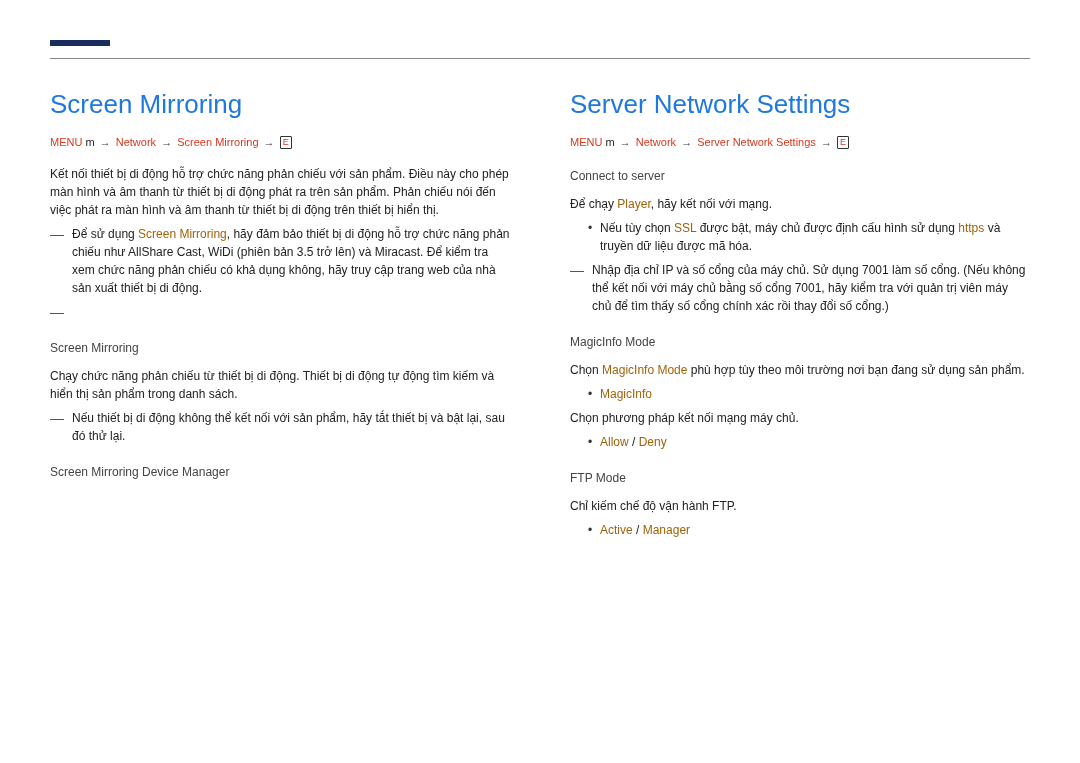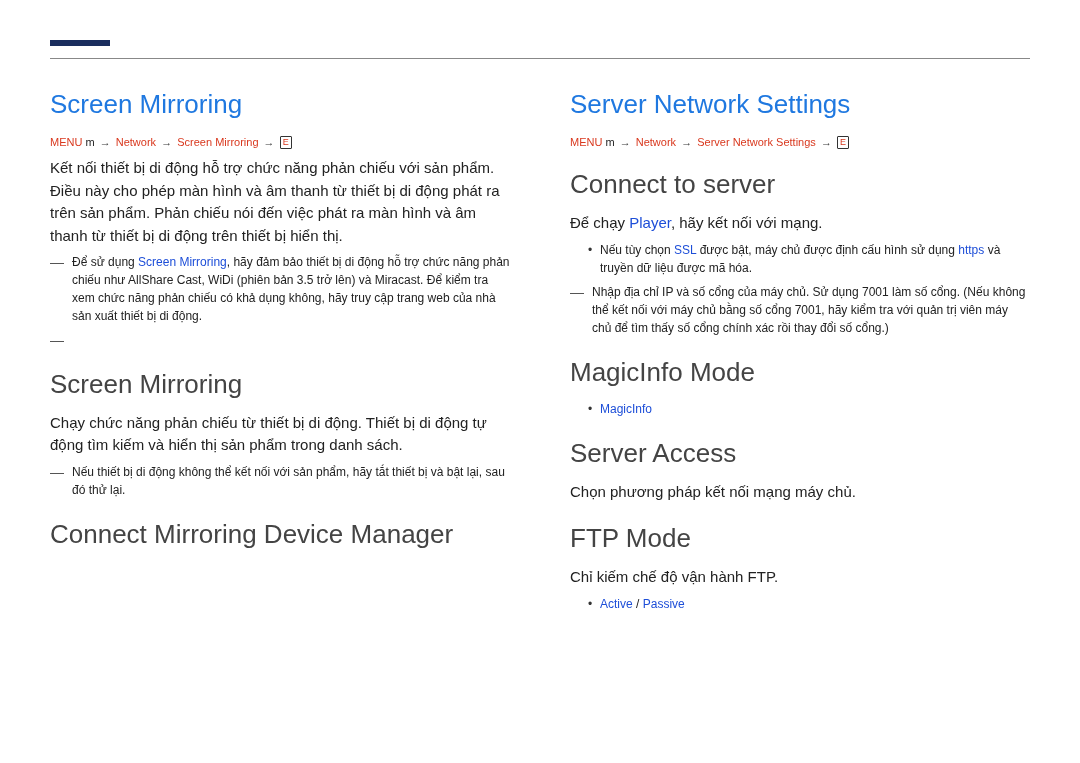--- a/index.html
+++ b/index.html
@@ -31,33 +31,33 @@
     flex: 1;
     min-width: 0;
   }
   .h1 {
     font-size: 26px;
     font-weight: 400;
     color: #1f78e0;
     margin: 0 0 16px 0;
   }
   .h2 {
-    font-size: 26px;
+    font-size: 12px;
     font-weight: 400;
     color: #444;
     margin: 20px 0 12px 0;
   }
   .breadcrumb {
     font-size: 11px;
-    margin-bottom: 8px;
+    margin-bottom: 16px;
   }
   .breadcrumb .kw { color: #d9381e; }
   .breadcrumb .arrow { color: #333; margin: 0 2px; }
   .para {
-    font-size: 15px;
+    font-size: 12px;
     line-height: 1.5;
     margin: 0 0;
     color: #222;
   }
   .note {
     display: flex;
     align-items: flex-start;
     gap: 8px;
     margin: 6px 0;
     font-size: 12px;
@@ -80,21 +80,21 @@
     padding-left: 12px;
     margin: 0 0;
     line-height: 1.5;
   }
   .bullets li::before {
     content: "•";
     position: absolute;
     left: 0;
     color: #333;
   }
-  .kw { color: #1d4ed8; }
+  .kw { color: #a16207; }
   .enter-icon {
     display: inline-block;
     border: 1px solid #333;
     padding: 0 2px;
     font-size: 9px;
     line-height: 11px;
     vertical-align: 1px;
     border-radius: 1px;
   }
 </style>
@@ -132,21 +132,21 @@
       <span class="dash">―</span>
     </div>
 
     <div class="h2">Screen Mirroring</div>
     <div class="para">Chạy chức năng phản chiếu từ thiết bị di động. Thiết bị di động tự động tìm kiếm và hiển thị sản phẩm trong danh sách.</div>
     <div class="note">
       <span class="dash">―</span>
       <span>Nếu thiết bị di động không thể kết nối với sản phẩm, hãy tắt thiết bị và bật lại, sau đó thử lại.</span>
     </div>
 
-    <div class="h2">Connect Mirroring Device Manager</div>
+    <div class="h2">Screen Mirroring Device Manager</div>
   </div>
 
   <div class="col">
     <div class="h1">Server Network Settings</div>
 
     <div class="breadcrumb">
       <span class="kw">MENU</span>
       <span>m</span>
       <span class="arrow">→</span>
       <span class="kw">Network</span>
@@ -164,29 +164,36 @@
       <li>
         <span>Nếu tùy chọn </span><span class="kw">SSL</span><span> được bật, máy chủ được định cấu hình sử dụng </span><span class="kw">https</span><span> và truyền dữ liệu được mã hóa.</span>
       </li>
     </ul>
     <div class="note">
       <span class="dash">―</span>
       <span>Nhập địa chỉ IP và số cổng của máy chủ. Sử dụng 7001 làm số cổng. (Nếu không thể kết nối với máy chủ bằng số cổng 7001, hãy kiểm tra với quản trị viên máy chủ để tìm thấy số cổng chính xác rồi thay đổi số cổng.)</span>
     </div>
 
     <div class="h2">MagicInfo Mode</div>
+    <div class="para">
+      <span>Chọn </span><span class="kw">MagicInfo Mode</span><span> phù hợp tùy theo môi trường nơi bạn đang sử dụng sản phẩm.</span>
+    </div>
     <ul class="bullets">
       <li><span class="kw">MagicInfo</span></li>
     </ul>
 
-    <div class="h2">Server Access</div>
     <div class="para">Chọn phương pháp kết nối mạng máy chủ.</div>
+    <ul class="bullets">
+      <li>
+        <span class="kw">Allow</span><span> / </span><span class="kw">Deny</span>
+      </li>
+    </ul>
 
     <div class="h2">FTP Mode</div>
     <div class="para">Chỉ kiếm chế độ vận hành FTP.</div>
     <ul class="bullets">
       <li>
-        <span class="kw">Active</span><span> / </span><span class="kw">Passive</span>
+        <span class="kw">Active</span><span> / </span><span class="kw">Manager</span>
       </li>
     </ul>
   </div>
 
 </div>
 
 </body></html>

